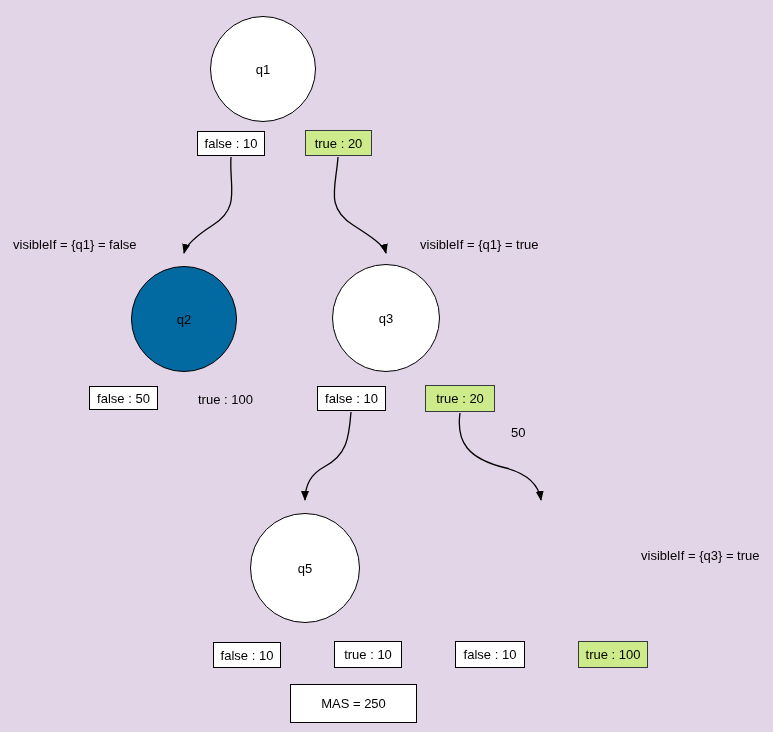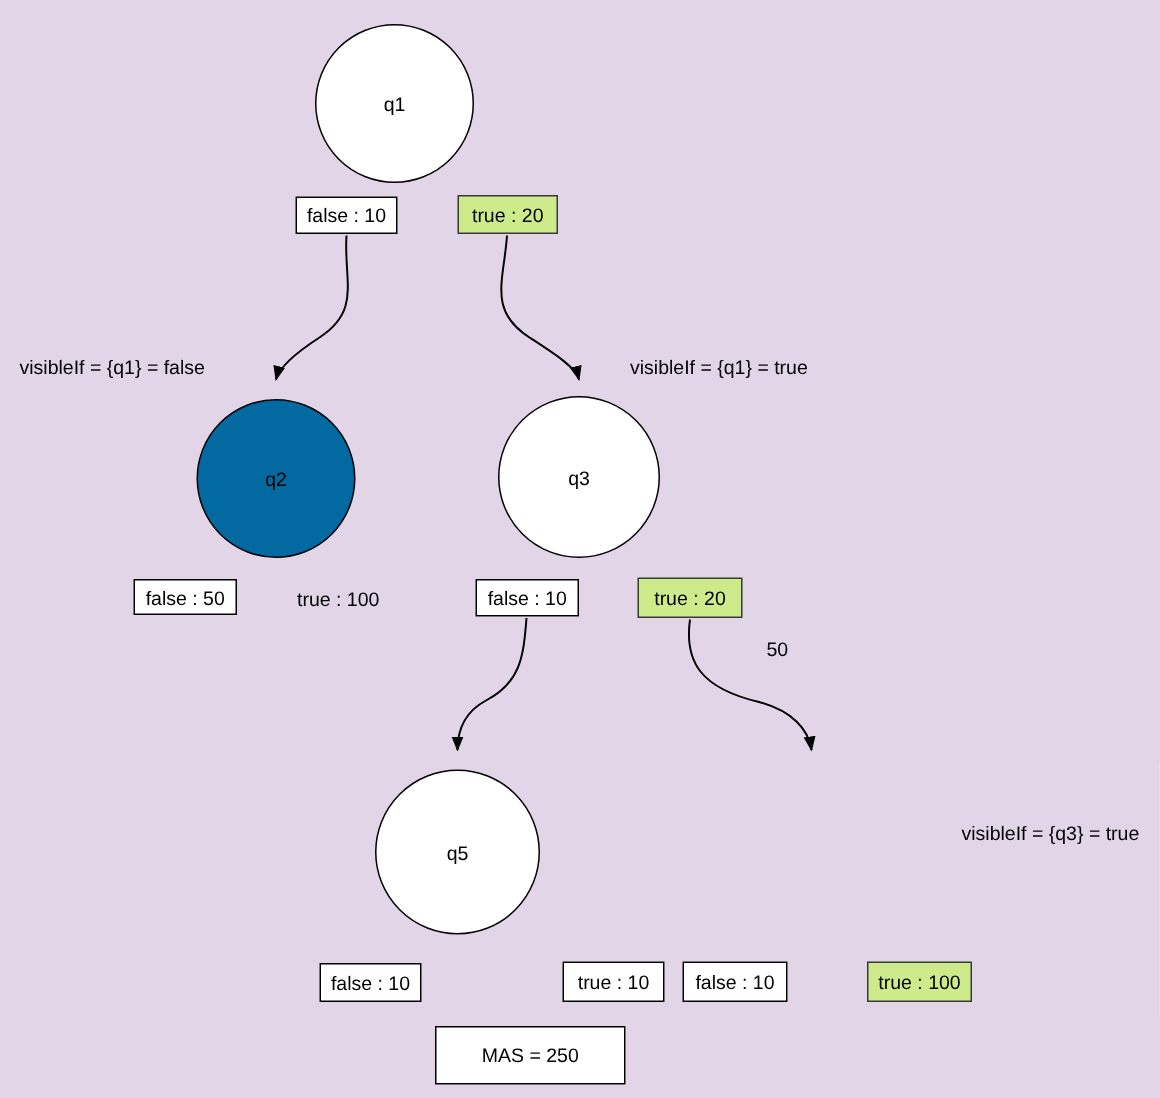--- a/index.html
+++ b/index.html
@@ -90,21 +90,21 @@
     </div>
     <div class="vbox" style="left: 317px; top: 386px; width: 69px; height: 25px; background: rgb(255, 255, 255); border-color: rgb(0, 0, 0);">
       <span>false : 10</span>
     </div>
     <div class="vbox" style="left: 425px; top: 385px; width: 70px; height: 27px; background: rgb(205, 235, 139); border-color: rgb(54, 57, 61);">
       <span>true : 20</span>
     </div>
     <div class="vbox" style="left: 213px; top: 642px; width: 68px; height: 26px; background: rgb(255, 255, 255); border-color: rgb(0, 0, 0);">
       <span>false : 10</span>
     </div>
-    <div class="vbox" style="left: 334px; top: 641px; width: 68px; height: 27px; background: rgb(255, 255, 255); border-color: rgb(0, 0, 0); margin-left: 41px;">
+    <div class="vbox" style="left: 334px; top: 641px; width: 68px; height: 27px; background: rgb(255, 255, 255); border-color: rgb(0, 0, 0);">
       <span>true : 10</span>
     </div>
     <div class="vbox" style="left: 455px; top: 641px; width: 70px; height: 27px; background: rgb(255, 255, 255); border-color: rgb(0, 0, 0);">
       <span>false : 10</span>
     </div>
     <div class="vbox" style="left: 578px; top: 641px; width: 70px; height: 27px; background: rgb(205, 235, 139); border-color: rgb(54, 57, 61);">
       <span>true : 100</span>
     </div>
     <div class="vbox" style="left: 290px; top: 684px; width: 127px; height: 39px; background: rgb(255, 255, 255); border-color: rgb(0, 0, 0);">
       <span>MAS = 250</span>

